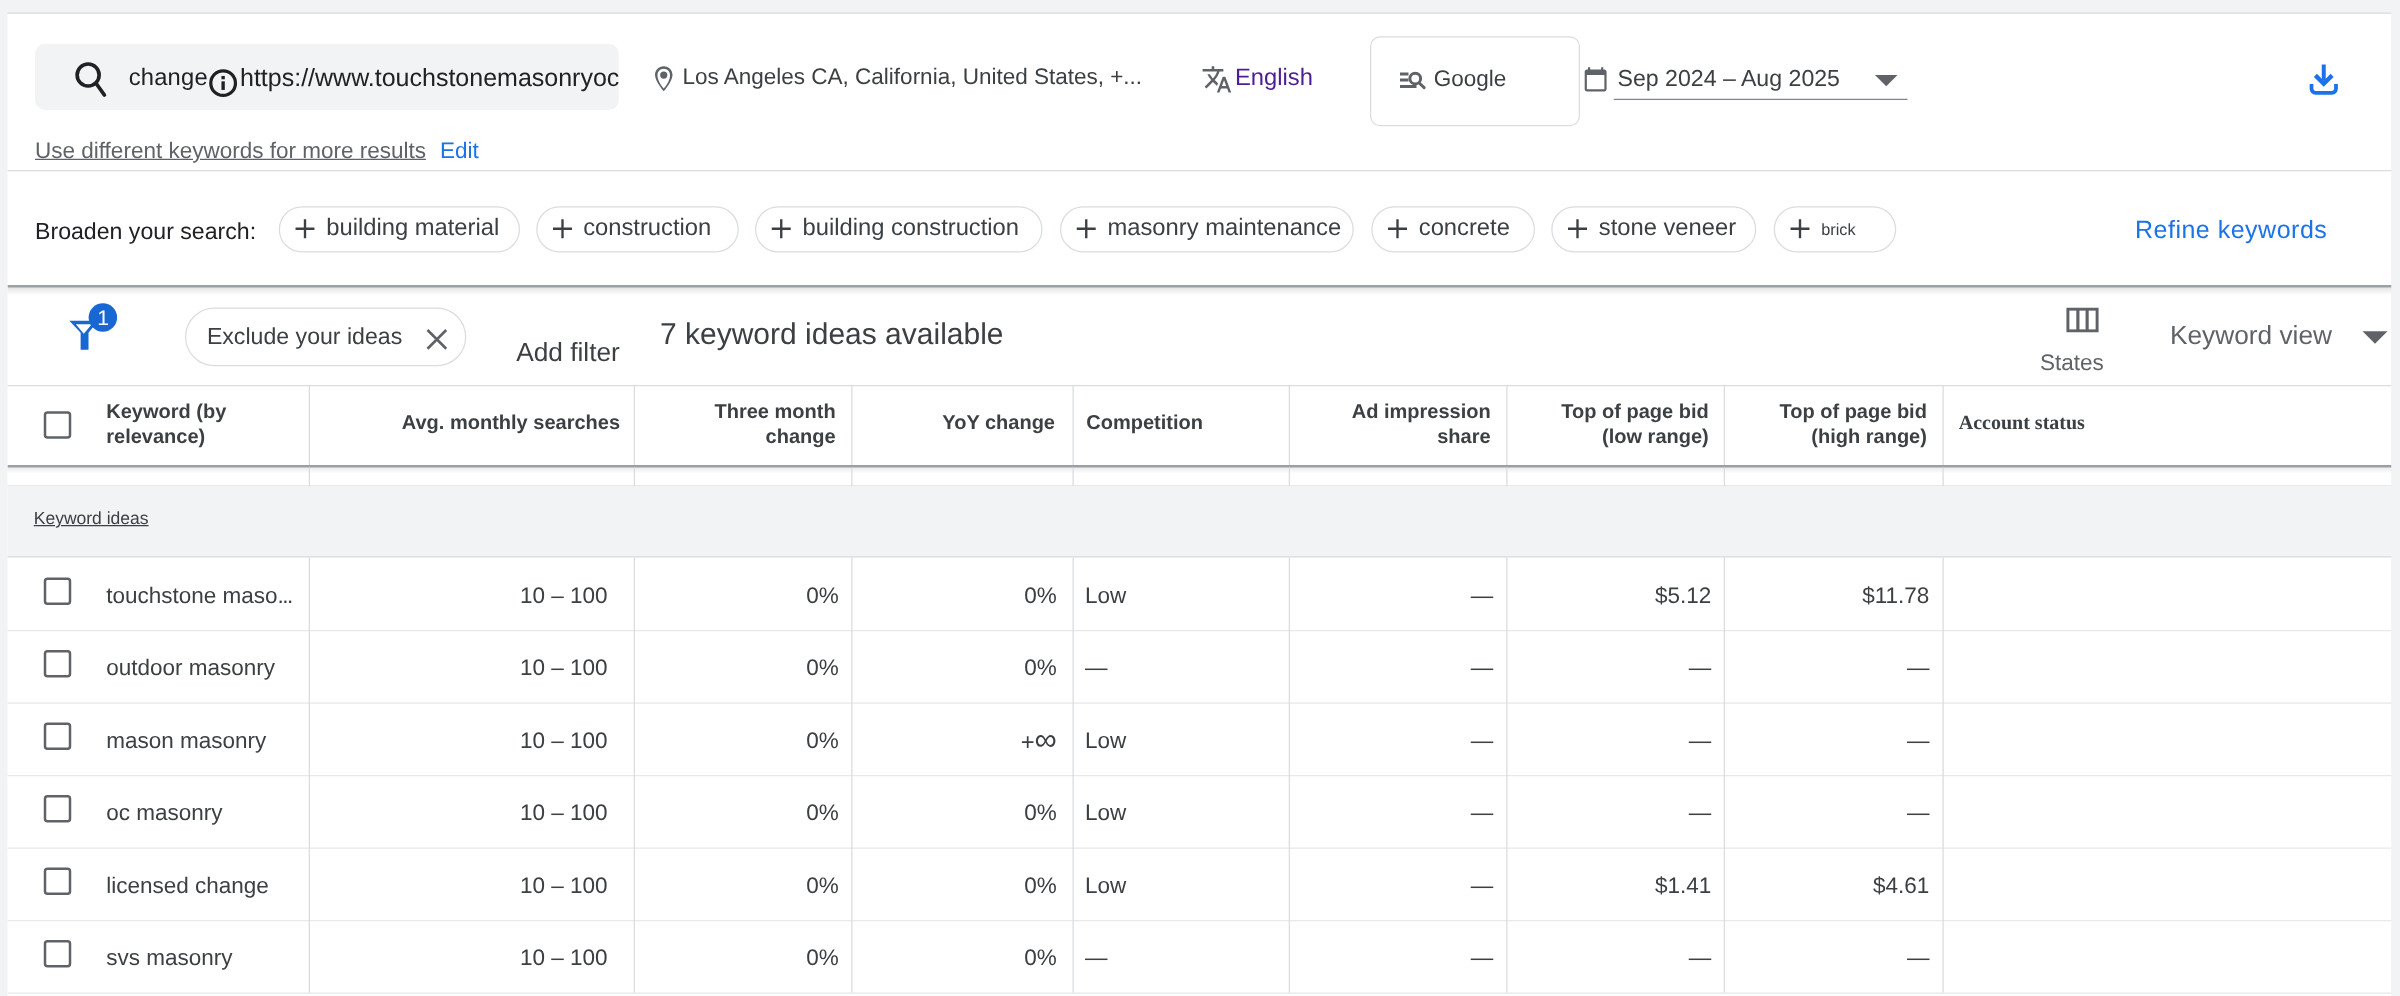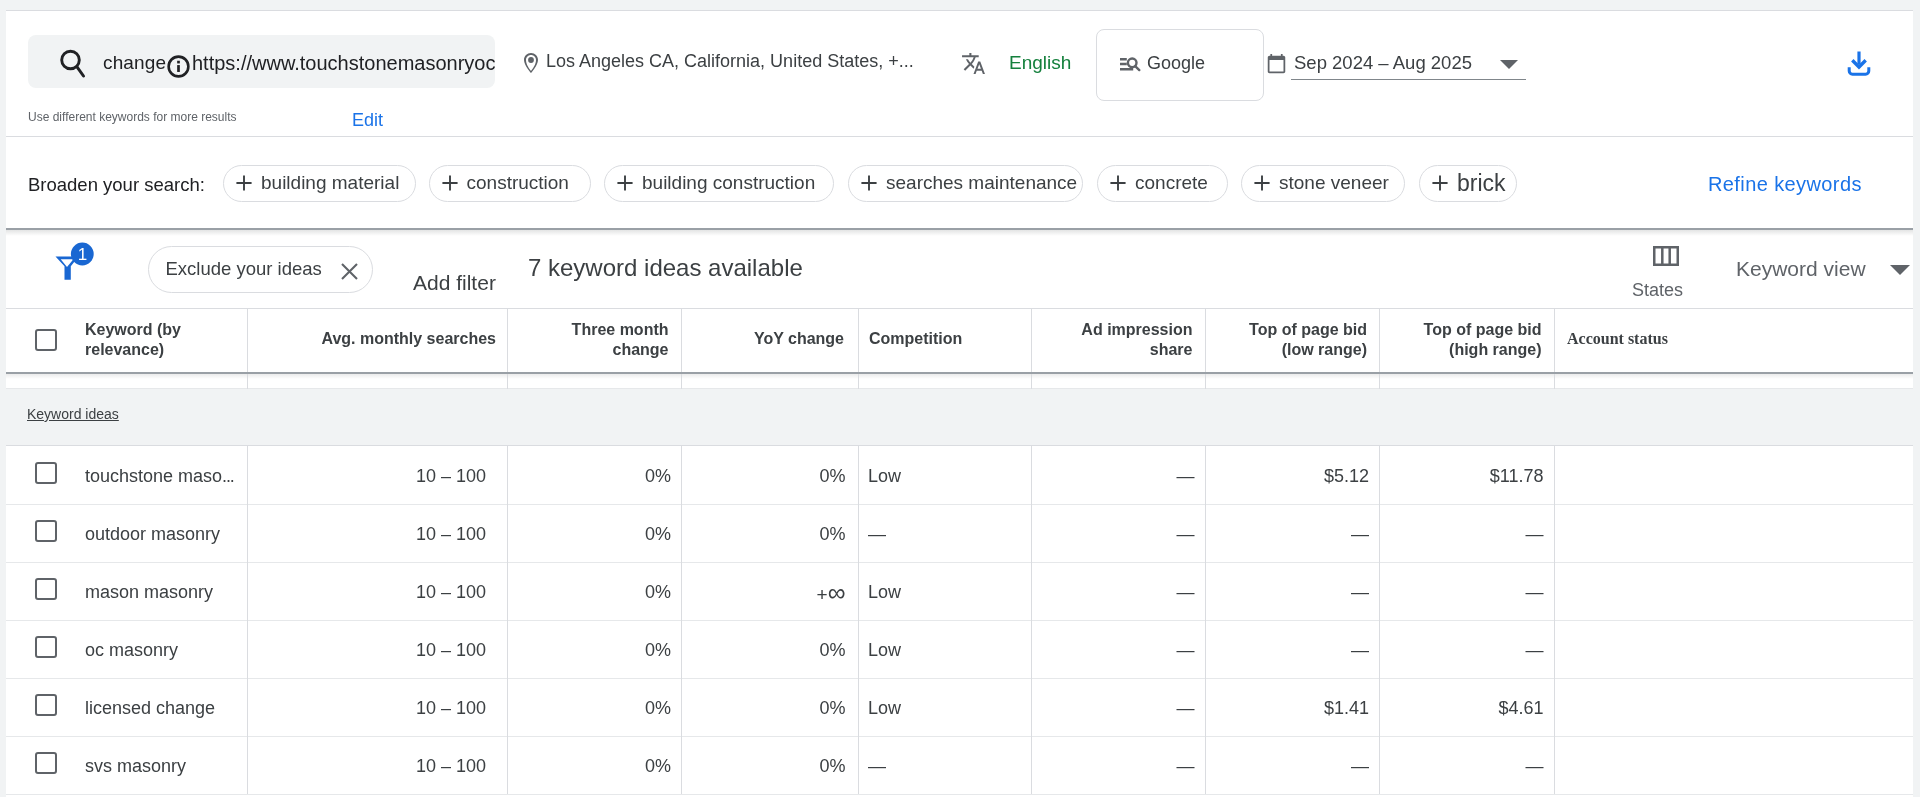--- a/index.html
+++ b/index.html
@@ -37,21 +37,21 @@
 
   <svg class="abs" style="left:518.5px; top:50.5px;" width="24" height="24" viewBox="0 0 24 24" fill="#5f6368">
     <path d="M12 2C8.13 2 5 5.13 5 9c0 5.25 7 13 7 13s7-7.75 7-13c0-3.87-3.13-7-7-7zm0 17.88C10.32 17.73 7 13.61 7 9c0-2.76 2.24-5 5-5s5 2.24 5 5c0 4.61-3.32 8.73-5 10.88z"></path>
     <circle cx="12" cy="9" r="2.9" fill="#5f6368"></circle>
   </svg>
   <span class="cell" id="t-loc" style="left:546px; top:51px; font-size:18px; color:#3c4043;">Los Angeles CA, California, United States, +...</span>
 
   <svg class="abs" style="left:961px; top:51px;" width="25" height="25" viewBox="0 0 24 24" fill="#5f6368">
     <path d="M12.87 15.07l-2.54-2.51.03-.03c1.74-1.94 2.98-4.17 3.71-6.53H17V4h-7V2H8v2H1v1.99h11.17C11.5 7.92 10.44 9.75 9 11.35 8.07 10.32 7.3 9.19 6.69 8h-2c.73 1.63 1.73 3.17 2.98 4.56l-5.09 5.02L4 19l5-5 3.11 3.11.76-2.04zM18.5 10h-2L12 22h2l1.12-3h4.75L21 22h2l-4.5-12zm-2.62 7l1.62-4.33L19.12 17h-3.24z"></path>
   </svg>
-  <span class="cell" id="t-eng" style="left:988px; top:52px; font-size:19px; color:#15803d;margin-left:21px;">English</span>
+  <span class="cell" id="t-eng" style="left:988px; top:52px; font-size:19px; color:#4c1d95;">English</span>
 
   <div class="abs" style="left:1096px; top:29px; width:168px; height:72px; border:1px solid #dadce0; border-radius:8px;"></div>
   <svg class="abs" style="left:1120px; top:56.5px;" width="21" height="15" viewBox="0 0 21 15" fill="none" stroke="#5f6368">
     <path d="M0 2.2 H6.8 M0 7 H6.8 M0 12.2 H13.2" stroke-width="2.4"></path>
     <circle cx="12.2" cy="5.8" r="4.3" stroke-width="2.4"></circle>
     <path d="M15.4 9.4 L19.3 13.1" stroke-width="2.4" stroke-linecap="round"></path>
   </svg>
   <span class="cell" id="t-google" style="left:1147px; top:53px; font-size:18px; color:#3c4043;">Google</span>
 
   <svg class="abs" style="left:1266px; top:53px;" width="21" height="21" viewBox="0 0 24 24" fill="#5f6368">
@@ -60,21 +60,21 @@
   <span class="cell" id="t-date" style="left:1294px; top:52px; font-size:18.5px; color:#3c4043;">Sep 2024 – Aug 2025</span>
   <div class="abs" style="left:1500px; top:60px; width:0; height:0; border-left:9.5px solid transparent; border-right:9.5px solid transparent; border-top:9.5px solid #5f6368;"></div>
   <div class="abs" style="left:1291px; top:79px; width:235px; height:1px; background:#80868b;"></div>
 
   <svg class="abs" style="left:1846px; top:49px;" width="26" height="28" viewBox="0 0 26 28" fill="none" stroke="#1a73e8">
     <path d="M13 2.5 V15.5" stroke-width="3.2"></path>
     <path d="M6.3 11.3 L13 18 L19.7 11.3" stroke-width="3.4"></path>
     <path d="M3.2 18.2 V22 a3.2 3.2 0 0 0 3.2 3.2 H19.6 a3.2 3.2 0 0 0 3.2-3.2 V18.2" stroke-width="3"></path>
   </svg>
 
-  <span class="cell" id="t-usedif" style="left:28px; top:110px; font-size:12px; color:#5f6368;">Use different keywords for more results</span>
+  <span class="cell" id="t-usedif" style="left:28px; top:110px; font-size:18px; color:#5f6368;text-decoration:underline;">Use different keywords for more results</span>
   <span class="cell" id="t-edit" style="left:352px; top:110px; font-size:18px; color:#1a73e8;">Edit</span>
 </div>
 
 <div class="hline" style="left:6px; top:136px; width:1908px;"></div>
 
 <div id="broaden">
   <span class="cell" id="t-broaden" style="left:28px; top:174px; font-size:18.5px; color:#202124;">Broaden your search:</span>
 <div class="chip" style="left:223px; top:164.5px; width:192.6px; height:37px; padding:0 0 0 11px; border-radius:19px;">
     <svg width="18" height="18" viewBox="0 0 19 19" style="margin-right:8px; flex:none;">
         <path d="M9.5 1.5 V17.5 M1.5 9.5 H17.5" stroke="#3c4043" stroke-width="2"></path>
@@ -90,39 +90,39 @@
     <div class="chip" style="left:604px; top:164.5px; width:230px; height:37px; padding:0 0 0 11px; border-radius:19px;">
     <svg width="18" height="18" viewBox="0 0 19 19" style="margin-right:8px; flex:none;">
         <path d="M9.5 1.5 V17.5 M1.5 9.5 H17.5" stroke="#3c4043" stroke-width="2"></path>
       </svg>
     <span style="font-size:19px;">building construction</span>
     </div>
     <div class="chip" style="left:848px; top:164.5px; width:235px; height:37px; padding:0 0 0 11px; border-radius:19px;">
     <svg width="18" height="18" viewBox="0 0 19 19" style="margin-right:8px; flex:none;">
         <path d="M9.5 1.5 V17.5 M1.5 9.5 H17.5" stroke="#3c4043" stroke-width="2"></path>
       </svg>
-    <span style="font-size:19px;">searches maintenance</span>
+    <span style="font-size:19px;">masonry maintenance</span>
     </div>
     <div class="chip" style="left:1097px; top:164.5px; width:131px; height:37px; padding:0 0 0 11px; border-radius:19px;">
     <svg width="18" height="18" viewBox="0 0 19 19" style="margin-right:8px; flex:none;">
         <path d="M9.5 1.5 V17.5 M1.5 9.5 H17.5" stroke="#3c4043" stroke-width="2"></path>
       </svg>
     <span style="font-size:19px;">concrete</span>
     </div>
     <div class="chip" style="left:1241px; top:164.5px; width:164px; height:37px; padding:0 0 0 11px; border-radius:19px;">
     <svg width="18" height="18" viewBox="0 0 19 19" style="margin-right:8px; flex:none;">
         <path d="M9.5 1.5 V17.5 M1.5 9.5 H17.5" stroke="#3c4043" stroke-width="2"></path>
       </svg>
     <span style="font-size:19px;">stone veneer</span>
     </div>
     <div class="chip" style="left:1419px; top:164.5px; width:98px; height:37px; padding:0 0 0 11px; border-radius:19px;">
     <svg width="18" height="18" viewBox="0 0 19 19" style="margin-right:8px; flex:none;">
         <path d="M9.5 1.5 V17.5 M1.5 9.5 H17.5" stroke="#3c4043" stroke-width="2"></path>
       </svg>
-    <span style="font-size:23px;">brick</span>
+    <span style="font-size:13px;">brick</span>
     </div>
     <span class="cell" id="t-refine" style="left:1708px; top:173px; font-size:20px; letter-spacing:0.4px; color:#1a73e8;">Refine keywords</span>
   </div>
 
 <div class="dline" style="left:6px; top:228px; width:1908px;"></div>
 <div class="abs" style="left:6px; top:230px; width:1908px; height:6px; background:linear-gradient(to bottom, rgba(60,64,67,0.14), rgba(60,64,67,0));"></div>
 
 <div id="filterrow">
   <svg class="abs" style="left:52px; top:240px;" width="44" height="44" viewBox="0 0 44 44">
     <path d="M3.5 16.5 H26.5 L18.8 26.2 V39.7 H12.5 V26.2 Z" fill="#1967d2"></path>

